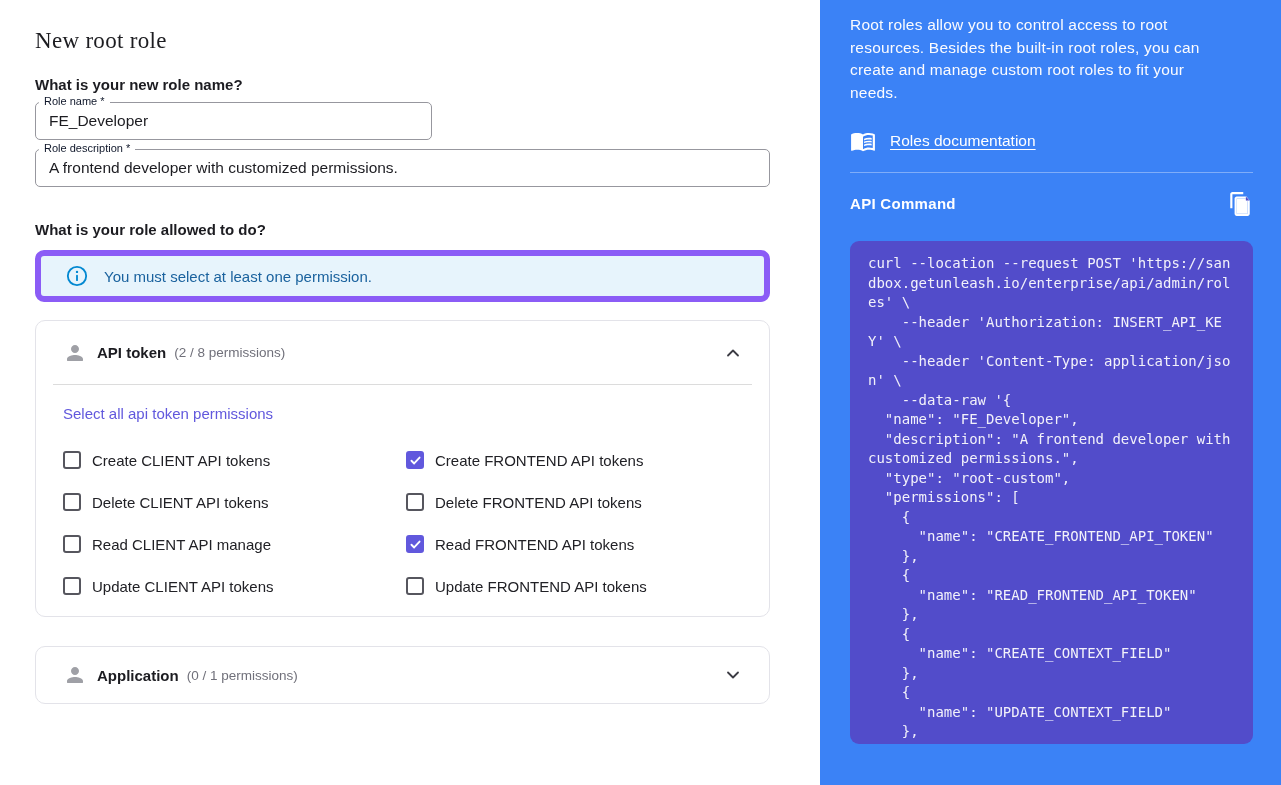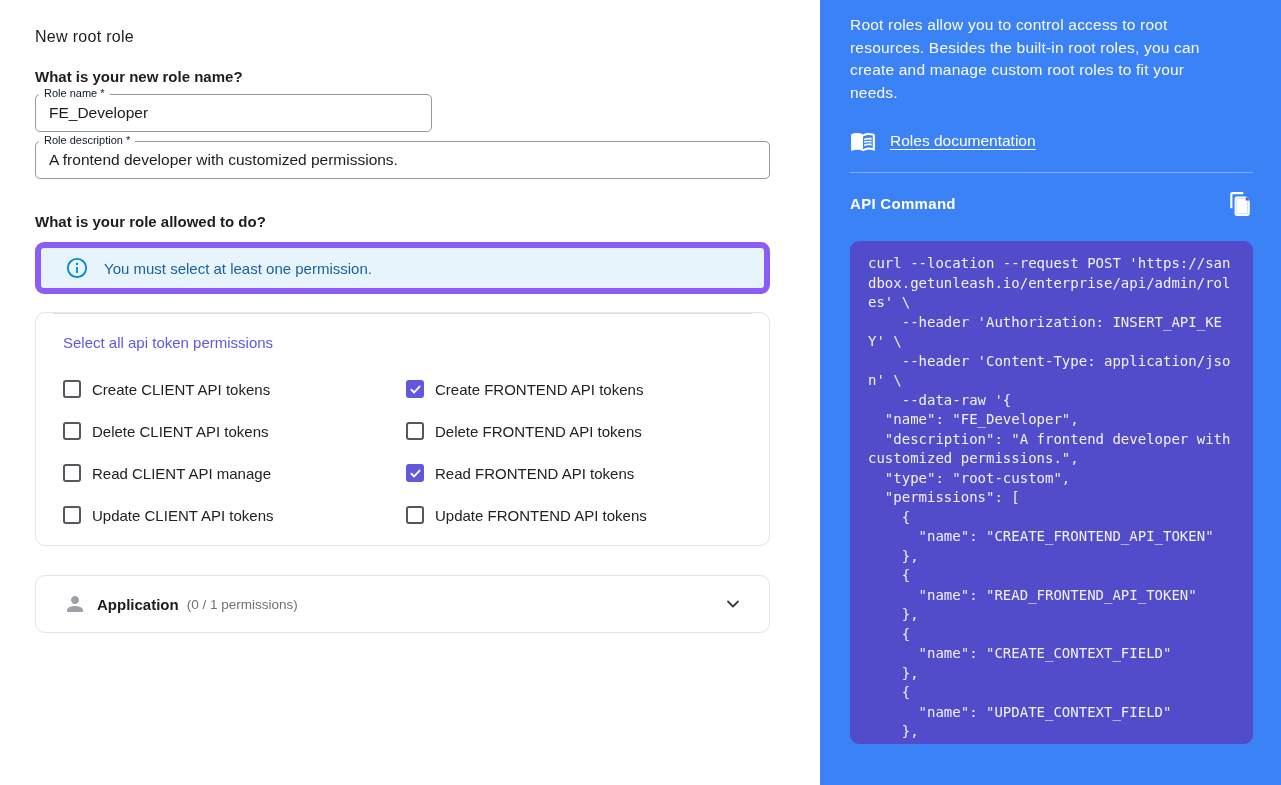--- a/index.html
+++ b/index.html
@@ -1,21 +1,21 @@
 <!DOCTYPE html>
 <html><head>
 <meta charset="utf-8">
 <style>
   * { margin:0; padding:0; box-sizing:border-box; }
   html,body { width:1281px; height:785px; overflow:hidden; background:#ffffff;
               font-family:"Liberation Sans", sans-serif; }
 
   
   .main { position:absolute; left:35px; top:0; width:735px; }
-  .page-title { margin-top:28px; font-size:16px; font-weight:500; color:#1d1d21; letter-spacing:.3px; }
+  .page-title { margin-top:28px; font-size:23px; font-weight:500; color:#1d1d21; letter-spacing:.3px;font-family:Liberation Serif, serif; }
   .question { font-size:15px; font-weight:700; color:#1c1c21; }
   .q1 { margin-top:22px; }
   .q2 { margin-top:37px; }
   .q3 { margin-top:34px; }
 
   .field { position:relative; margin-top:9px; height:38px; }
   .field input { width:100%; height:38px; border:1px solid #97979e; border-radius:5px;
                  padding:0 13px; font-size:15.5px; color:#1c1c21; background:#fff;
                  font-family:"Liberation Sans", sans-serif; outline:none; }
   .field .float-label { position:absolute; top:-7px; left:4px; background:#fff; padding:0 5px;
@@ -87,20 +87,31 @@
   <div class="alert">
     <svg width="22" height="22" viewBox="0 0 24 24">
       <circle cx="12" cy="12" r="10" fill="none" stroke="#0288d1" stroke-width="2"></circle>
       <rect x="11" y="10.5" width="2" height="7" rx="1" fill="#0288d1"></rect>
       <circle cx="12" cy="7.5" r="1.3" fill="#0288d1"></circle>
     </svg>
     <span class="alert-text">You must select at least one permission.</span>
   </div>
 
   <div class="perm-card">
+    <div class="card-header">
+      <svg class="person" width="24" height="24" viewBox="0 0 24 24">
+        <path fill="#9fa0a6" d="M12 12c2.21 0 4-1.79 4-4s-1.79-4-4-4-4 1.79-4 4 1.79 4 4 4zm0 2c-2.67 0-8 1.34-8 4v1.5c0 .28.22.5.5.5h15c.28 0 .5-.22.5-.5V18c0-2.66-5.33-4-8-4z"></path>
+      </svg>
+      <span class="group-title">API token</span>
+      <span class="group-count">(2 / 8 permissions)</span>
+      <span class="spacer"></span>
+      <svg width="20" height="20" viewBox="0 0 24 24">
+        <path fill="none" stroke="#3c3c44" stroke-width="2.2" stroke-linecap="round" stroke-linejoin="round" d="M6 15l6-6 6 6"></path>
+      </svg>
+    </div>
     <hr class="card-divider">
     <div class="card-body">
       <a class="select-all" href="#">Select all api token permissions</a>
       <div class="perm-grid">
 
         <label class="perm">
           <span class="cb">
             
           </span>
           <span class="perm-label">Create CLIENT API tokens</span>

